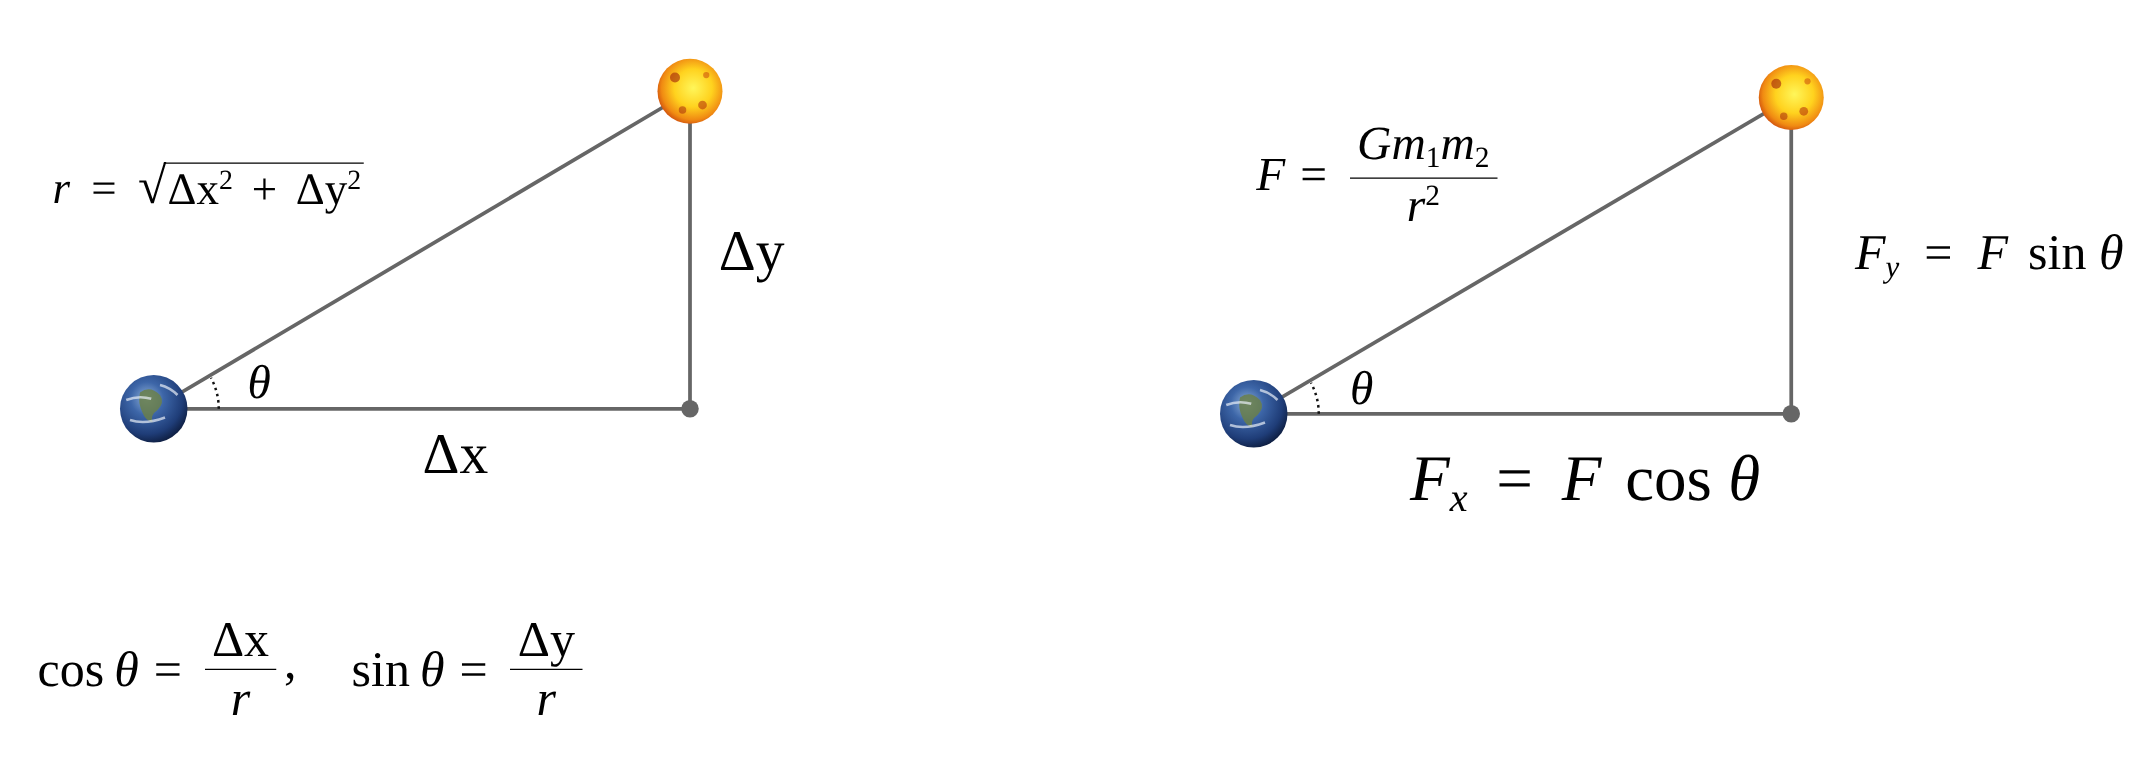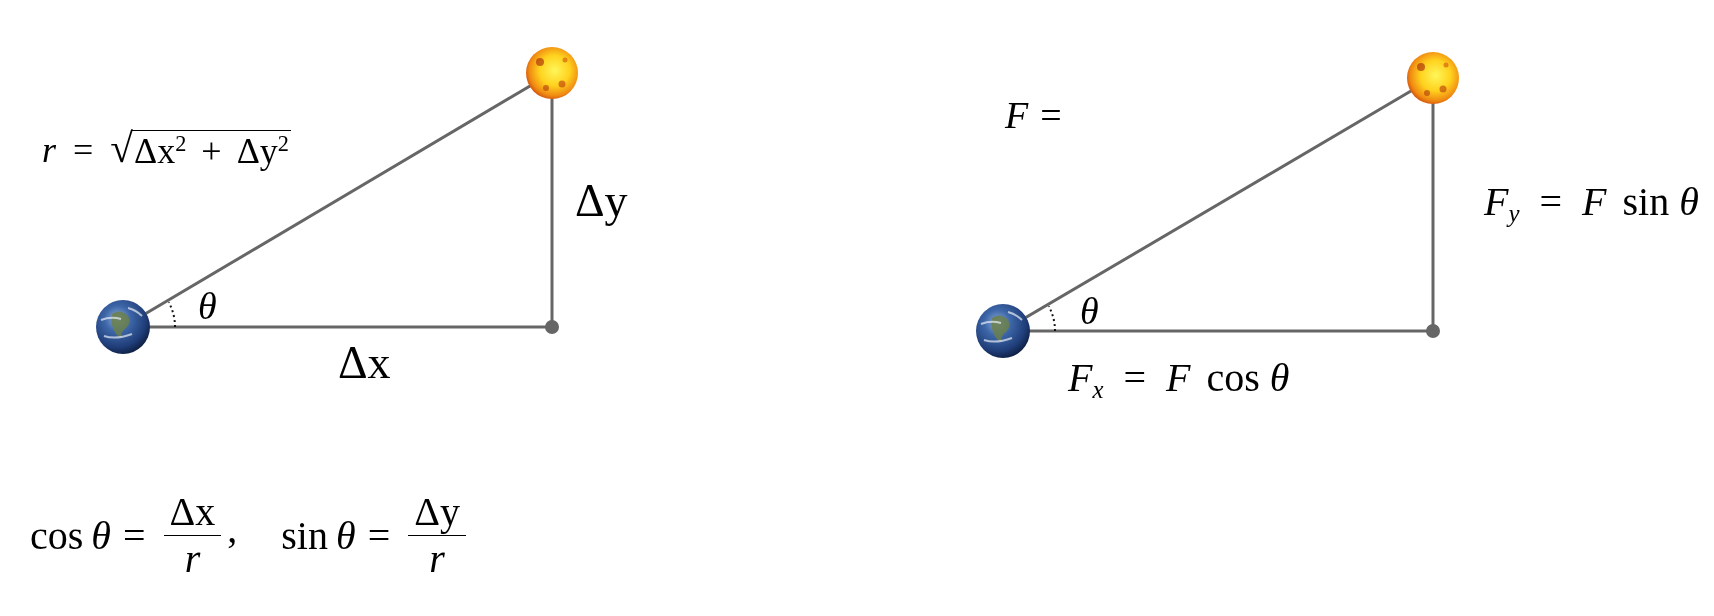--- a/index.html
+++ b/index.html
@@ -112,25 +112,33 @@
     <span class="frac">
       <span class="num">Δy</span>
       <span class="den it">r</span>
     </span>
   </span>
 </div>
 
 <div class="lbl" style="left:1005px; top:96px; font-size:38px; display:flex; align-items:center;">
   <span class="it">F</span>
   <span style="margin:0 12px;">=</span>
+  <span class="frac">
+    <span class="num">
+      <span class="it">G</span><span class="it">m</span><span class="sub" style="font-style:normal;">1</span><span class="it">m</span><span class="sub" style="font-style:normal;">2</span>
+    </span>
+    <span class="den">
+      <span class="it">r</span><span class="sup">2</span>
+    </span>
+  </span>
 </div>
 
 <div class="lbl it" style="left:1080px; top:292px; font-size:38px;">θ</div>
 
-<div class="lbl" style="left:1068px; top:358px; font-size:40px;">
+<div class="lbl" style="left:1128px; top:358px; font-size:52px;">
   <span class="it">F</span><span class="sub">x</span>
   <span style="margin:0 10px;">=</span>
   <span class="it">F</span>
   <span style="margin-left:6px;">cos</span>
   <span class="it">θ</span>
 </div>
 
 <div class="lbl" style="left:1464px; top:182px; font-size:40px;margin-left:20px;">
   <span class="it">F</span><span class="sub">y</span>
   <span style="margin:0 10px;">=</span>

